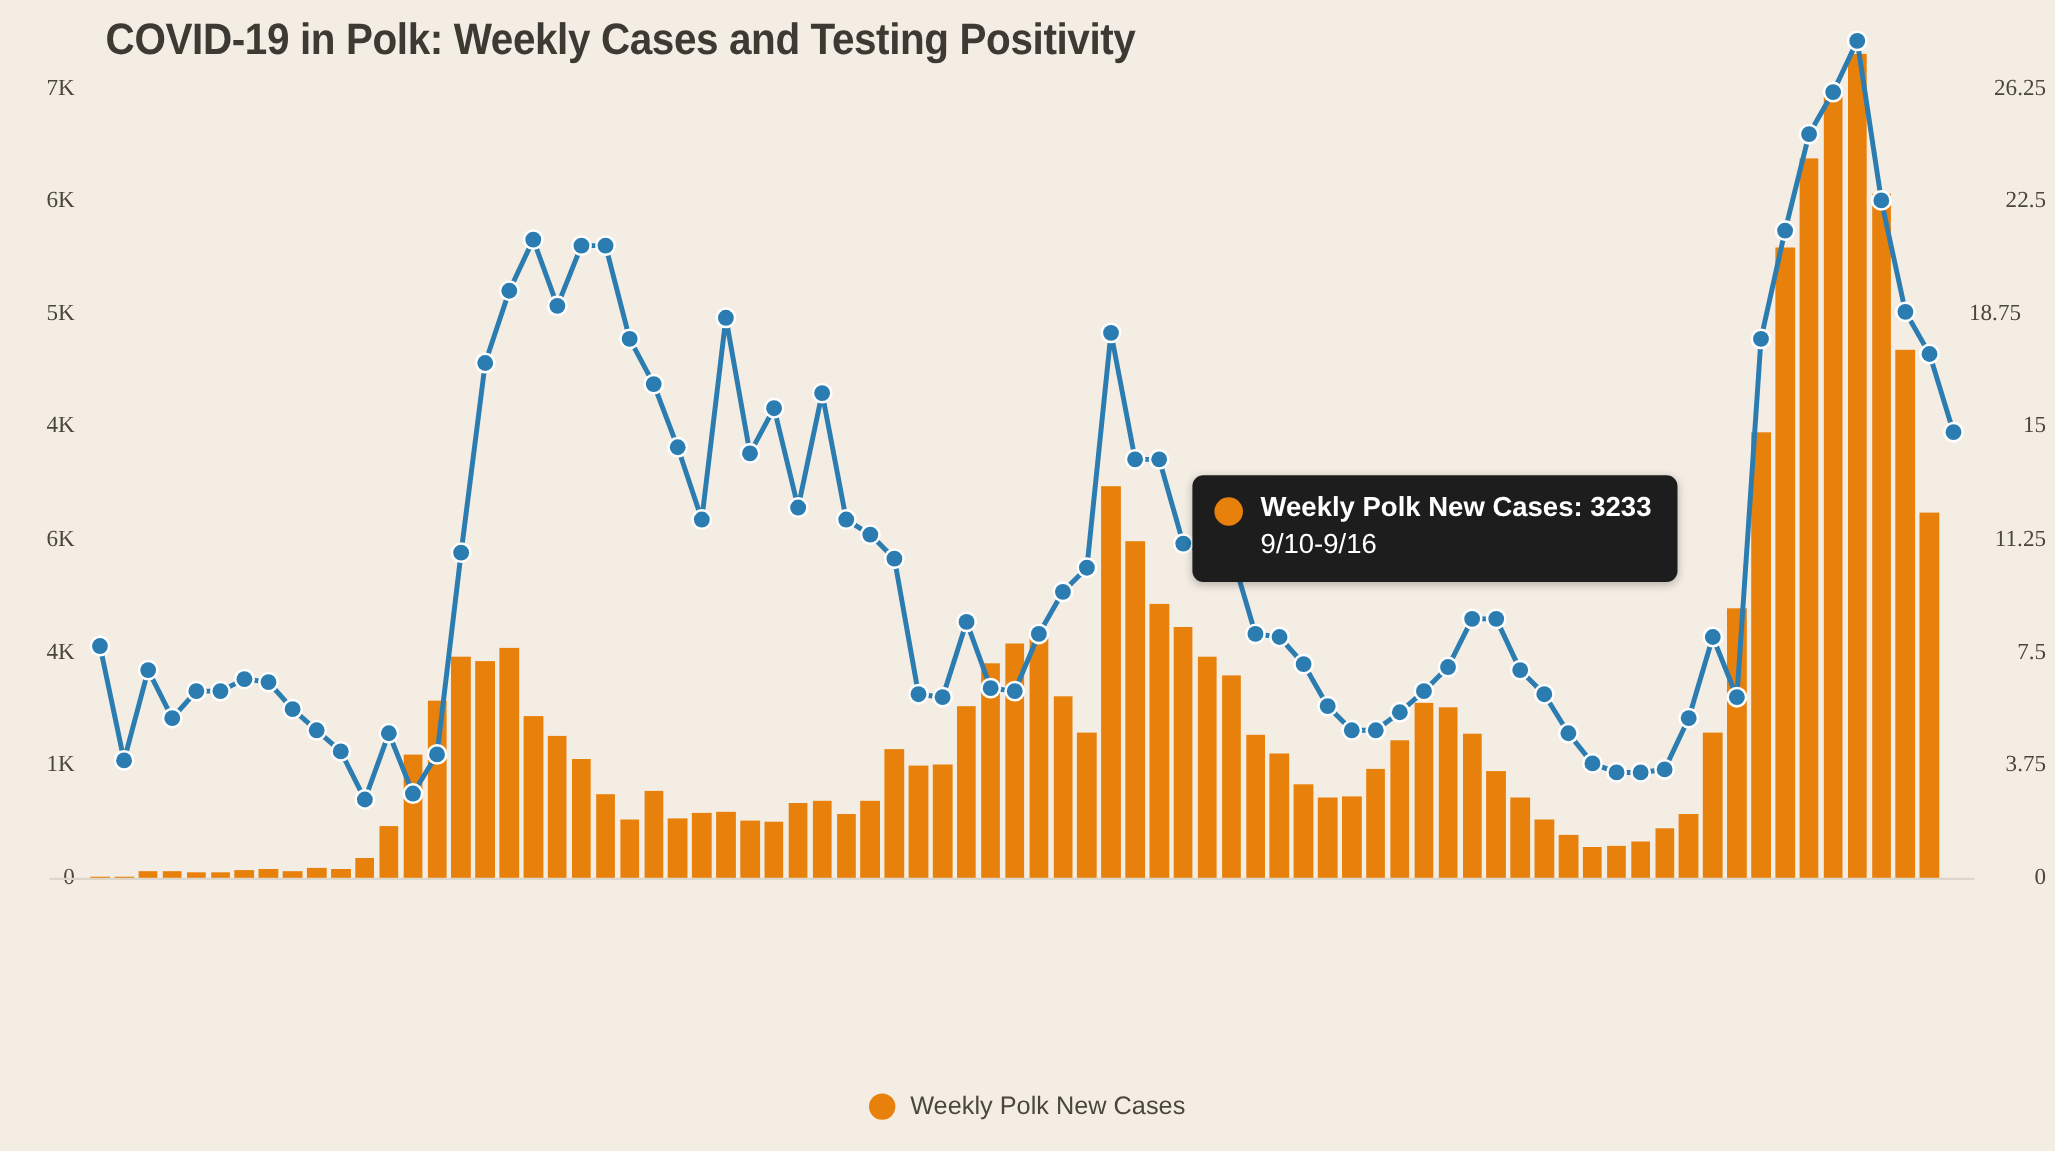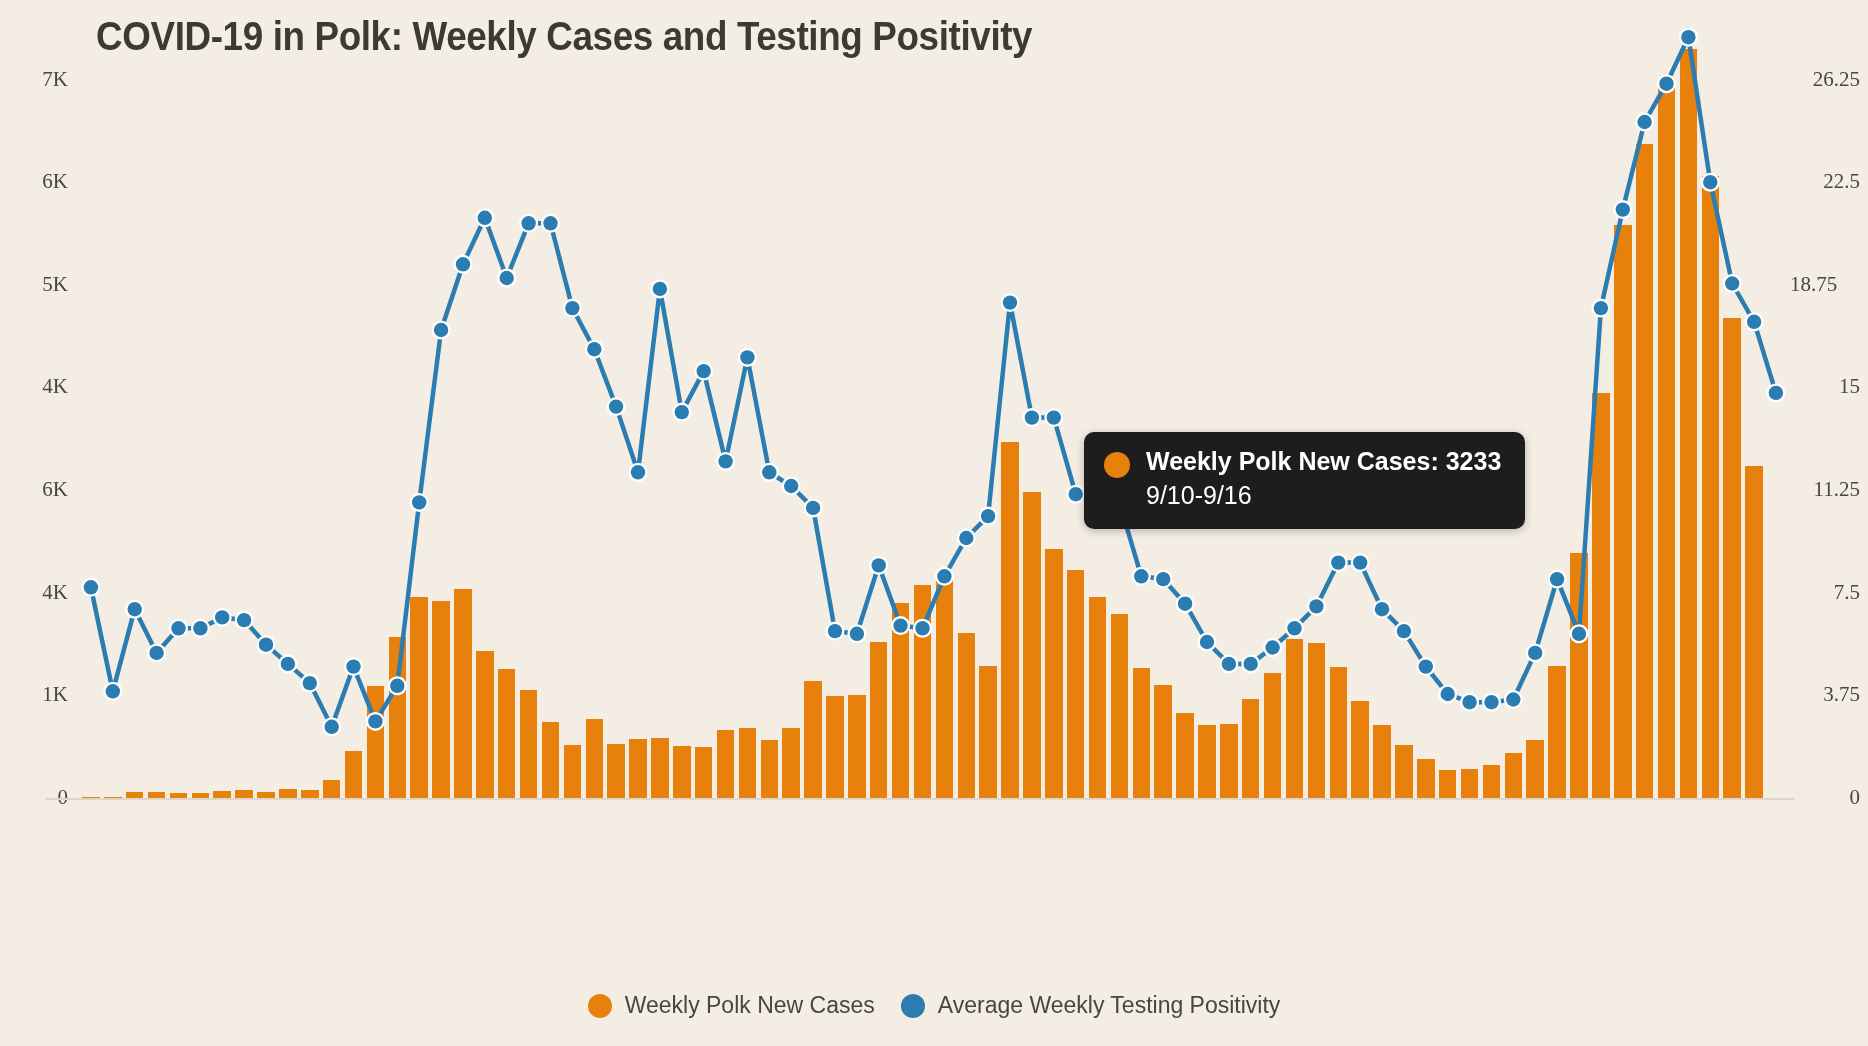--- a/index.html
+++ b/index.html
@@ -426,19 +426,15 @@
       <div id="tooltip-title">Weekly Polk New Cases: 3233</div>
       <div id="tooltip-sub">9/10-9/16</div>
     </div>
   </div>
 
   <div id="legend">
       <div class="legend-item">
         <span class="legend-swatch" style="background: rgb(232, 128, 12);"></span>
         <span class="legend-label">Weekly Polk New Cases</span>
       </div>
-      <div class="legend-item">
-        <span class="legend-swatch" style="background: rgb(43, 124, 176);"></span>
-        <span class="legend-label">Average Weekly Testing Positivity</span>
-      </div>
     </div>
 
 </div>
 
 </body></html>

